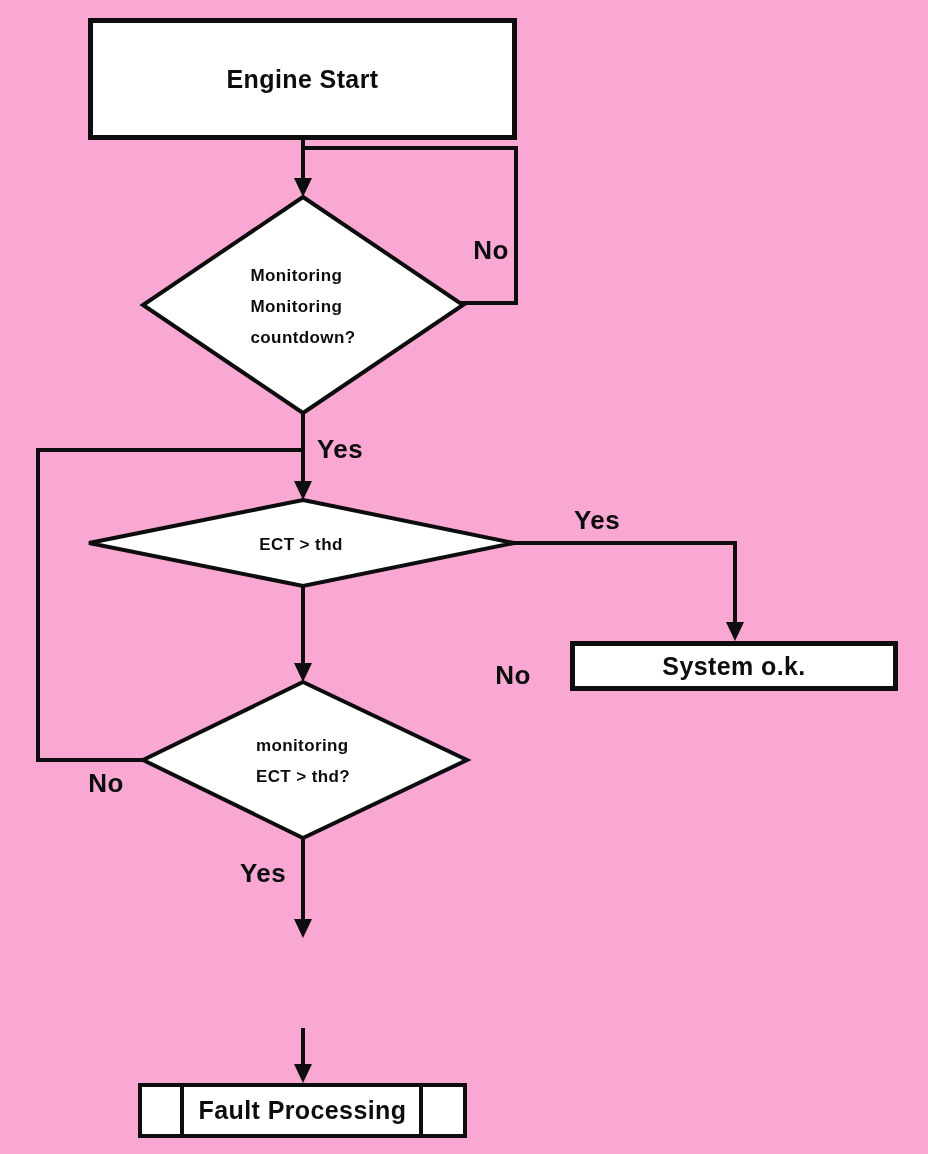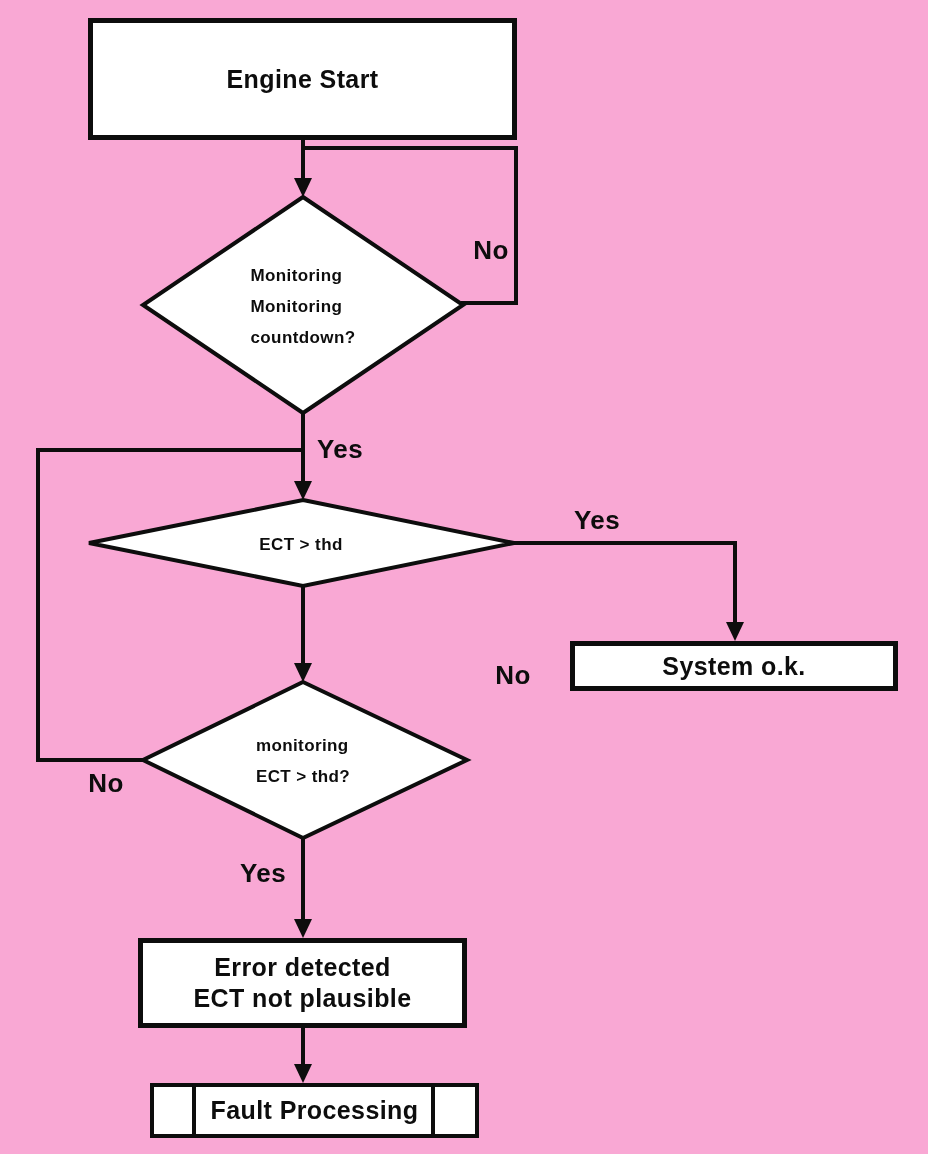--- a/index.html
+++ b/index.html
@@ -117,26 +117,22 @@
 
   <div class="box" style="left:570px; top:641px; width:328px; height:50px;">
     <div>System o.k.</div>
   </div>
 
   <div class="dtext" style="left:303px; top:761px;">
     <div>monitoring</div>
     <div>ECT &gt; thd?</div>
   </div>
 
-  <div class="box" style="left:138px; top:938px; width:329px; height:90px;">
-    <div>Error detected</div>
-    <div>ECT not plausible</div>
-  </div>
 
-  <div class="box" style="left:138px; top:1083px; width:329px; height:55px; border-width:4px;margin-left:12px;">
+  <div class="box" style="left:138px; top:1083px; width:329px; height:55px; border-width:4px;">
     <div class="pbar" style="left:38px;"></div>
     <div class="pbar" style="right:40px;"></div>
     <div>Fault Processing</div>
   </div>
 
   <div class="elabel" style="left:491px; top:250px;">No</div>
 
   <div class="elabel" style="left:340px; top:449px;">Yes</div>
 
   <div class="elabel" style="left:597px; top:520px;">Yes</div>

